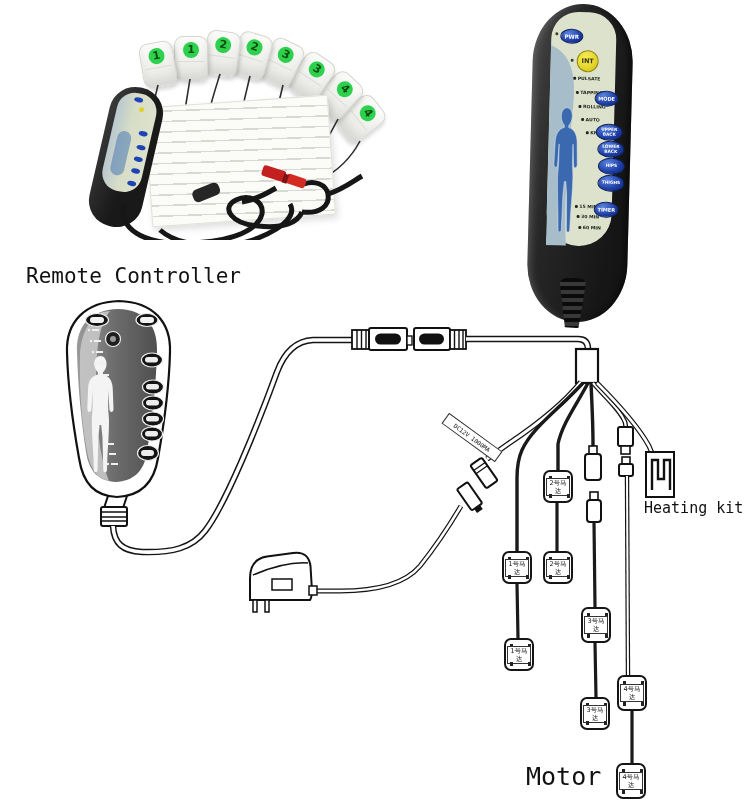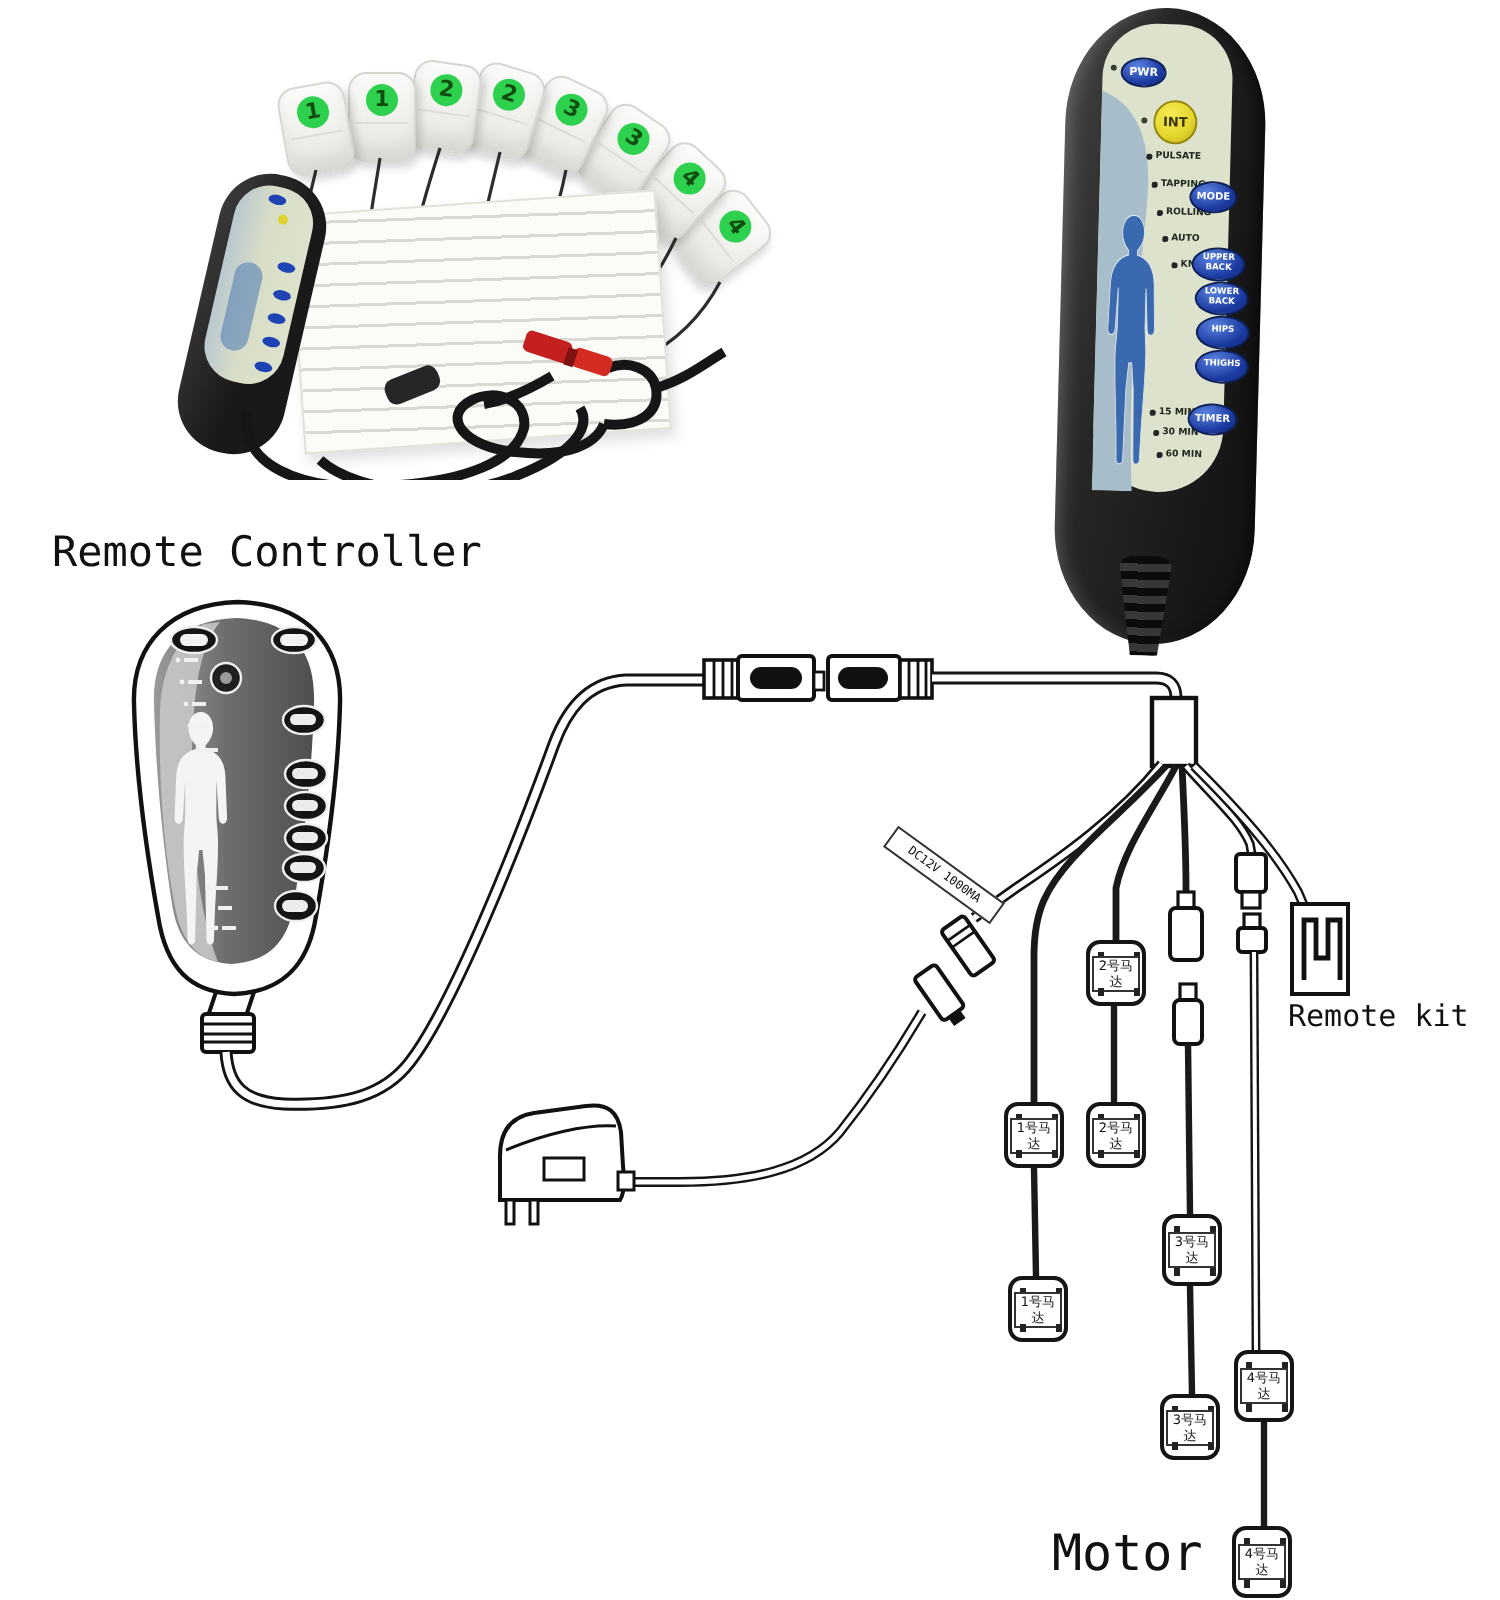--- a/index.html
+++ b/index.html
@@ -356,15 +356,15 @@
     </div>
   <div class="motor-box" style="left:580px;top:697px;">
     <span class="motor-label">3号马达</span>
     </div>
   <div class="motor-box tall" style="left:616px;top:763px;">
     <span class="motor-label">4号马达</span>
     </div>
 
   <div class="lbl" id="lbl-remote">Remote Controller</div>
   <div class="lbl" id="lbl-dc">DC12V 1000MA</div>
-  <div class="lbl" id="lbl-heating">Remote kit</div>
+  <div class="lbl" id="lbl-heating">Heating kit</div>
   <div class="lbl" id="lbl-motor">Motor</div>
 </div>
 
 </body></html>

